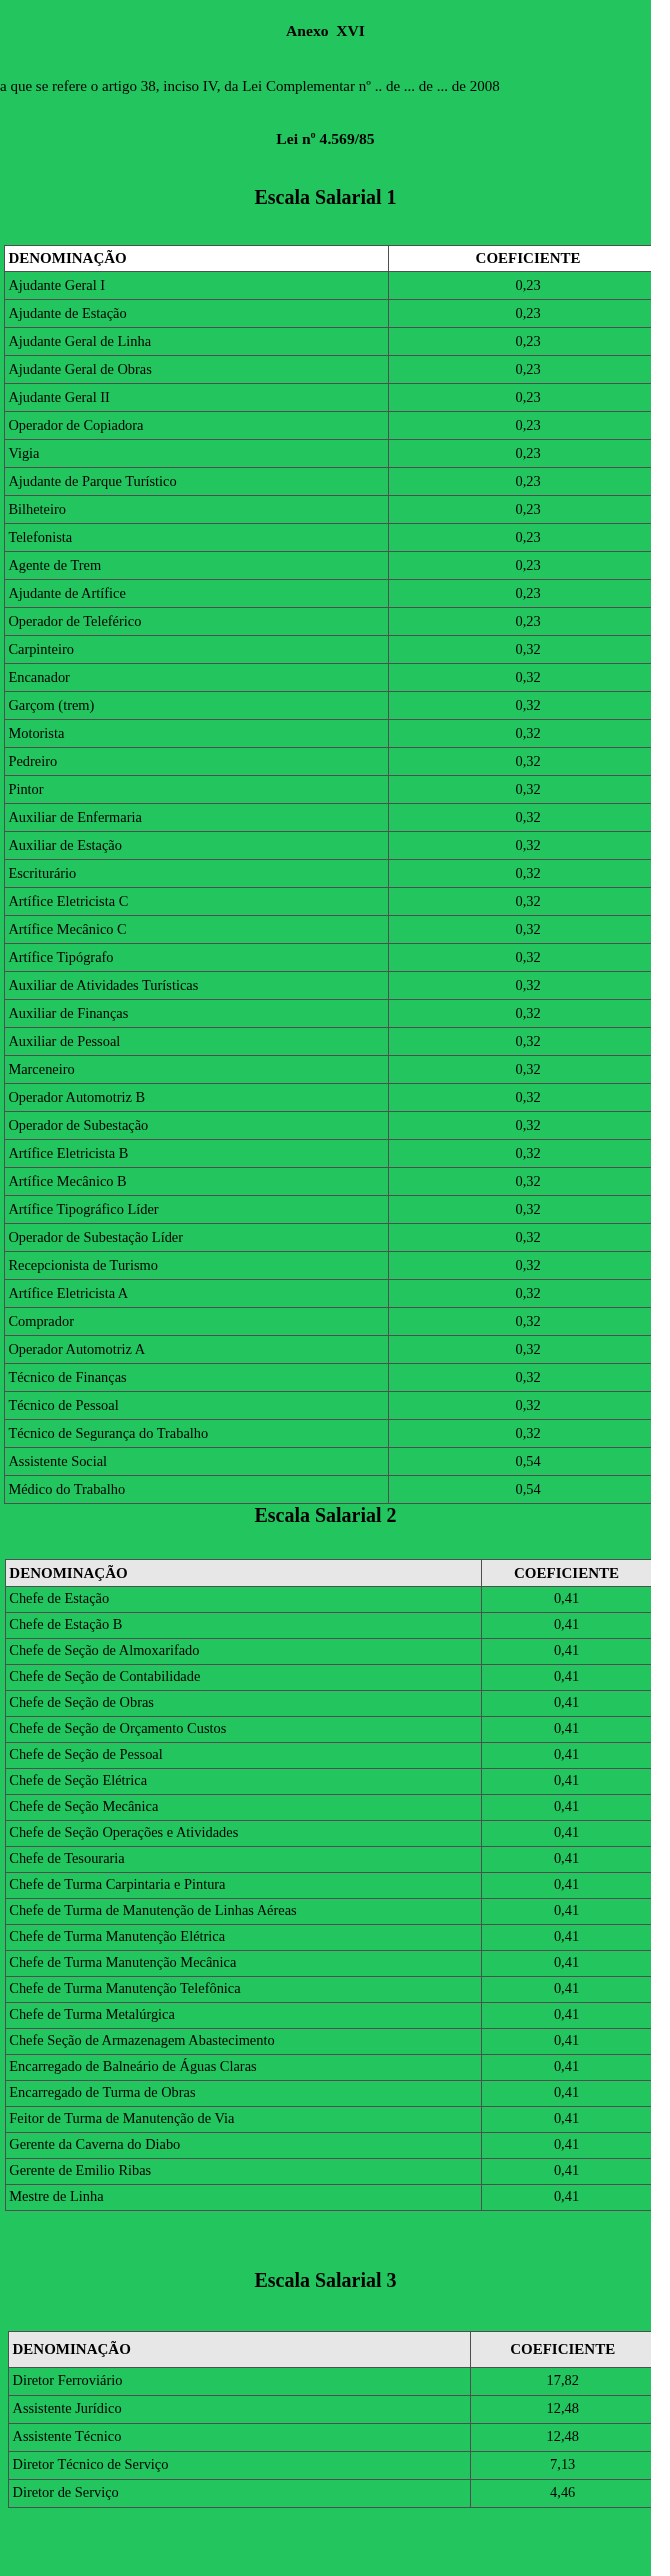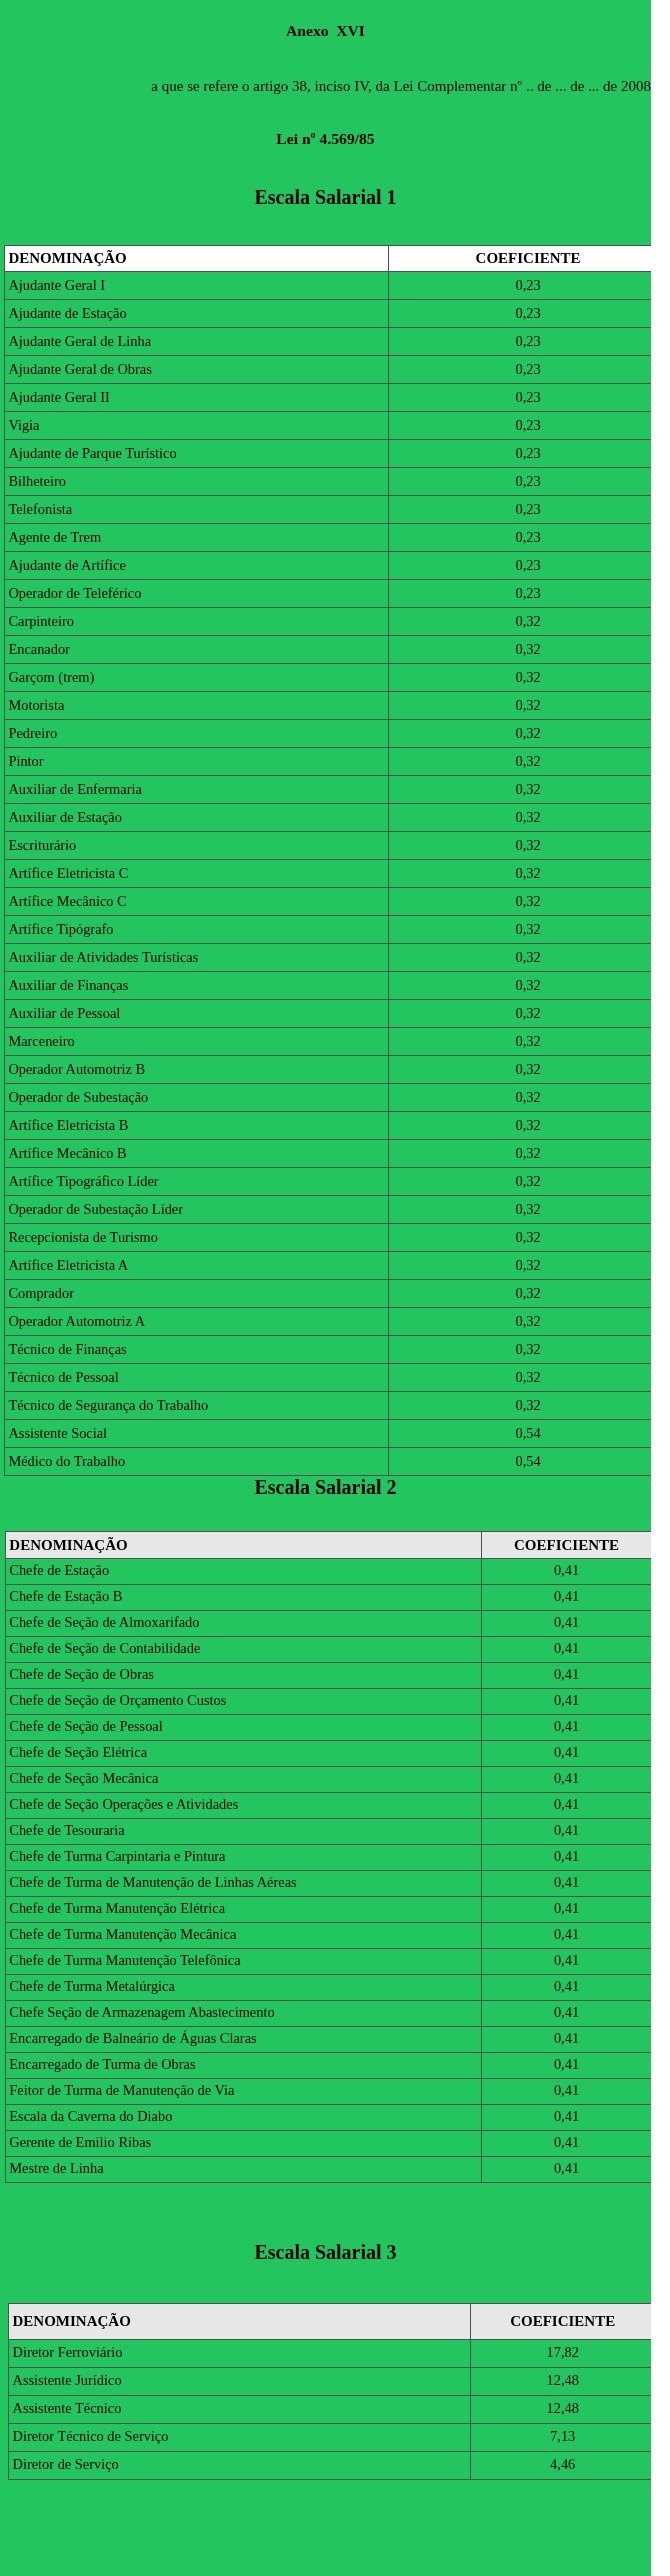--- a/index.html
+++ b/index.html
@@ -1,20 +1,20 @@
 <!DOCTYPE html>
 <html style="font-size:13px"><head>
 <meta charset="utf-8">
 <style>
   html,body{margin:0;padding:0;background:#ffffff;}
   body{width:671px;color:#000;font-family:"Liberation Serif", serif;}
   .page{width:651px;height:2576px;box-sizing:border-box;overflow:hidden;background:#22c55e;}
 
   .doc-title{margin:0;padding-top:22px;text-align:center;font-size:15.6px;font-weight:bold;white-space:pre;}
-  .subtitle{margin:38px 0 0 0;text-align:right;font-size:15px;font-weight:normal;}
+  .subtitle{margin:38px 0 0 0;text-align:left;font-size:15px;font-weight:normal;}
   .lei{margin:35px 0 0 0;text-align:center;font-size:15.6px;font-weight:bold;}
   .scale-title{margin:0;text-align:center;font-size:20px;font-weight:bold;}
   .st1{margin-top:38px;}
   .st2{}
   .st3{margin-top:58px;text-align:center;}
 
   table{border-collapse:collapse;table-layout:fixed;border:1.6px solid #1f1f1f;}
   th,td{border:0.8px solid #4f4f4f;vertical-align:middle;overflow:hidden;line-height:1.1;}
   th{font-weight:bold;font-size:15px;background:#fff;}
   td{font-size:14.4px;}
@@ -75,20 +75,24 @@
           </tr>
           <tr>
             <td class="den">Ajudante Geral de Obras</td>
             <td class="coef">0,23</td>
           </tr>
           <tr>
             <td class="den">Ajudante Geral II</td>
             <td class="coef">0,23</td>
           </tr>
           <tr>
+            <td class="den">Operador de Copiadora</td>
+            <td class="coef">0,23</td>
+          </tr>
+          <tr>
             <td class="den">Vigia</td>
             <td class="coef">0,23</td>
           </tr>
           <tr>
             <td class="den">Ajudante de Parque Turístico</td>
             <td class="coef">0,23</td>
           </tr>
           <tr>
             <td class="den">Bilheteiro</td>
             <td class="coef">0,23</td>
@@ -329,21 +333,21 @@
           </tr>
           <tr>
             <td class="den">Encarregado de Turma de Obras</td>
             <td class="coef">0,41</td>
           </tr>
           <tr>
             <td class="den">Feitor de Turma de Manutenção de Via</td>
             <td class="coef">0,41</td>
           </tr>
           <tr>
-            <td class="den">Escala da Caverna do Diabo</td>
+            <td class="den">Gerente da Caverna do Diabo</td>
             <td class="coef">0,41</td>
           </tr>
           <tr>
             <td class="den">Gerente de Emilio Ribas</td>
             <td class="coef">0,41</td>
           </tr>
           <tr>
             <td class="den">Mestre de Linha</td>
             <td class="coef">0,41</td>
           </tr>

